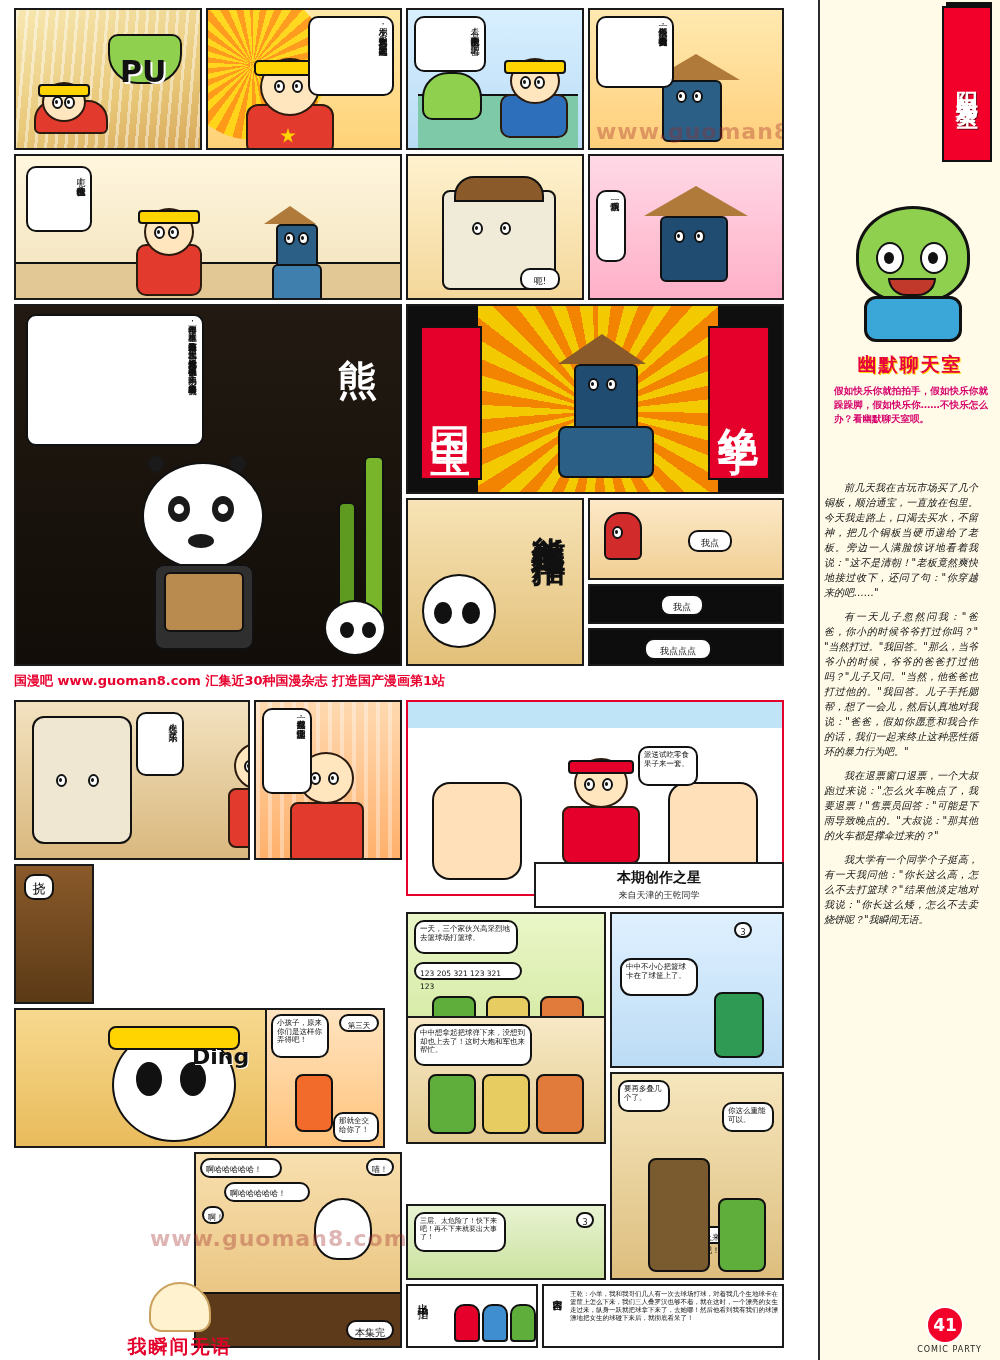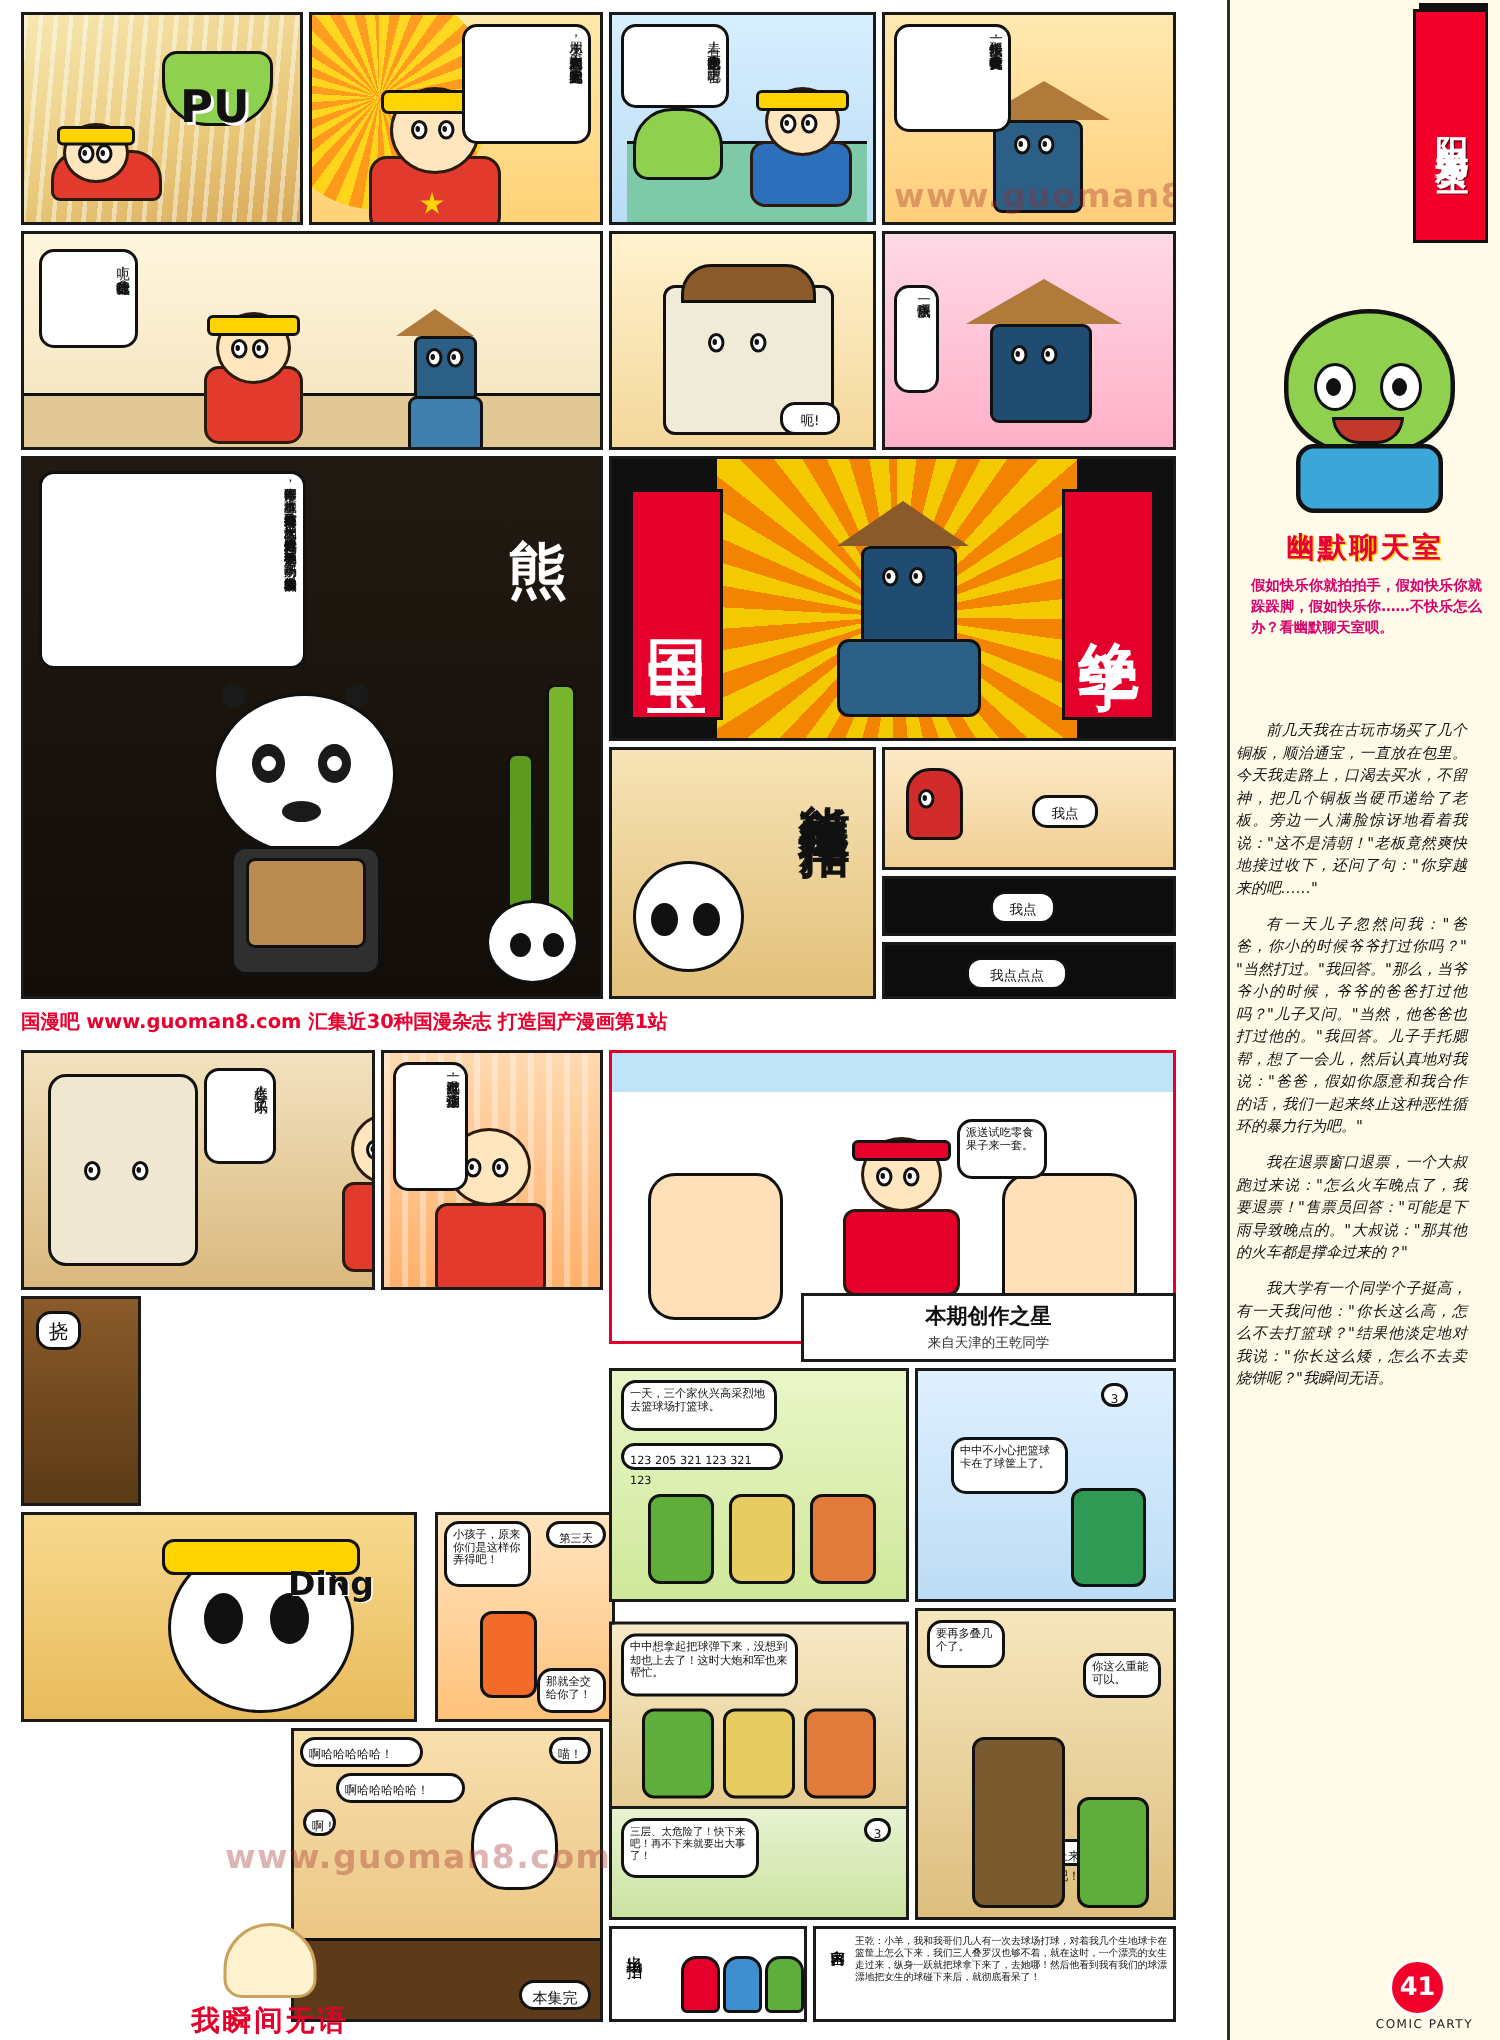--- a/index.html
+++ b/index.html
@@ -313,21 +313,21 @@
 
 
   <div class="panel" style="left:14px;top:1008px;width:264px;height:140px;background:linear-gradient(180deg,#f7d98e,#e9bb5c);">
     <div style="position:absolute;left:96px;top:18px;width:120px;height:110px;background:#fff;border:2px solid #111;border-radius:50%;"></div>
     <div style="position:absolute;left:120px;top:52px;width:26px;height:34px;border-radius:50%;background:#111;"></div>
     <div style="position:absolute;left:164px;top:52px;width:26px;height:34px;border-radius:50%;background:#111;"></div>
     <div class="band" style="left:92px;top:16px;width:128px;height:20px;border-radius:8px;"></div>
     <div class="wm" style="left:176px;top:34px;font-size:22px;color:#111;text-shadow:1px 1px 0 #fff;">Ding</div>
   </div>
 
-  <div class="panel" style="left:290px;top:1008px;width:120px;height:140px;background:linear-gradient(180deg,#ffe4c0,#ffc27a);">
+  <div class="panel" style="left:265px;top:1008px;width:120px;height:140px;background:linear-gradient(180deg,#ffe4c0,#ffc27a);">
     <div class="bubble h" style="left:4px;top:4px;width:58px;height:44px;font-size:7.5px;">小孩子，原来你们是这样你弄得吧！</div>
     <div class="bubble h" style="right:4px;top:4px;width:40px;height:18px;font-size:7.5px;text-align:center;line-height:14px;">第三天</div>
     <div class="bubble h" style="right:4px;bottom:4px;width:46px;height:30px;font-size:7.5px;">那就全交给你了！</div>
     <div style="position:absolute;left:28px;bottom:14px;width:34px;height:54px;background:#f26b2a;border:2px solid #111;border-radius:8px;"></div>
   </div>
 
 
   <div class="panel" style="left:194px;top:1152px;width:208px;height:196px;background:linear-gradient(180deg,#f8dfae,#e6bd74);">
     <div class="bubble h" style="left:4px;top:4px;width:82px;height:20px;font-size:8px;line-height:14px;">啊哈哈哈哈哈！</div>
     <div class="bubble h" style="right:6px;top:4px;width:28px;height:18px;font-size:8px;text-align:center;line-height:14px;">喵！</div>
@@ -366,26 +366,26 @@
 
   <div class="panel" style="left:406px;top:912px;width:200px;height:156px;background:linear-gradient(180deg,#eaf6c8,#cfe79a);">
     <div class="bubble h" style="left:6px;top:6px;width:104px;height:34px;font-size:7.5px;">一天，三个家伙兴高采烈地去篮球场打篮球。</div>
     <div class="bubble h" style="left:6px;top:48px;width:108px;height:18px;font-size:7.5px;line-height:13px;">123 205 321 123 321 123</div>
     <div style="position:absolute;left:24px;bottom:10px;width:40px;height:56px;background:#5fae3c;border:2px solid #111;border-radius:8px;"></div>
     <div style="position:absolute;left:78px;bottom:10px;width:40px;height:56px;background:#e7cc62;border:2px solid #111;border-radius:8px;"></div>
     <div style="position:absolute;left:132px;bottom:10px;width:40px;height:56px;background:#e07b3c;border:2px solid #111;border-radius:8px;"></div>
   </div>
 
   <div class="panel" style="left:610px;top:912px;width:174px;height:156px;background:linear-gradient(180deg,#dff0ff,#bcdcf5);">
-    <div class="bubble h" style="left:22px;top:44px;width:78px;height:38px;font-size:7.5px;">中中不小心把篮球卡在了球筐上了。</div>
+    <div class="bubble h" style="left:8px;top:44px;width:78px;height:38px;font-size:7.5px;border-radius:11px;">中中不小心把篮球卡在了球筐上了。</div>
     <div class="bubble h" style="right:30px;top:8px;width:18px;height:16px;font-size:8px;text-align:center;line-height:12px;">3</div>
     <div style="position:absolute;right:18px;bottom:8px;width:46px;height:62px;background:#2f9a53;border:2px solid #111;border-radius:8px;"></div>
   </div>
 
-  <div class="panel" style="left:406px;top:1081px;width:200px;height:128px;background:linear-gradient(180deg,#f7e9c6,#e4cb90);">
+  <div class="panel" style="left:406px;top:1016px;width:200px;height:128px;background:linear-gradient(180deg,#f7e9c6,#e4cb90);">
     <div class="bubble h" style="left:6px;top:6px;width:118px;height:42px;font-size:7.5px;">中中想拿起把球弹下来，没想到却也上去了！这时大炮和军也来帮忙。</div>
     <div style="position:absolute;left:20px;bottom:8px;width:44px;height:56px;background:#5fae3c;border:2px solid #111;border-radius:8px;"></div>
     <div style="position:absolute;left:74px;bottom:8px;width:44px;height:56px;background:#e7cc62;border:2px solid #111;border-radius:8px;"></div>
     <div style="position:absolute;left:128px;bottom:8px;width:44px;height:56px;background:#e07b3c;border:2px solid #111;border-radius:8px;"></div>
   </div>
 
   <div class="panel" style="left:406px;top:1204px;width:200px;height:76px;background:linear-gradient(180deg,#e8f3d2,#cbe2a0);">
     <div class="bubble h" style="left:6px;top:6px;width:92px;height:40px;font-size:7px;">三层、太危险了！快下来吧！再不下来就要出大事了！</div>
     <div class="bubble h" style="right:10px;top:6px;width:18px;height:16px;font-size:8px;text-align:center;line-height:12px;">3</div>
   </div>

